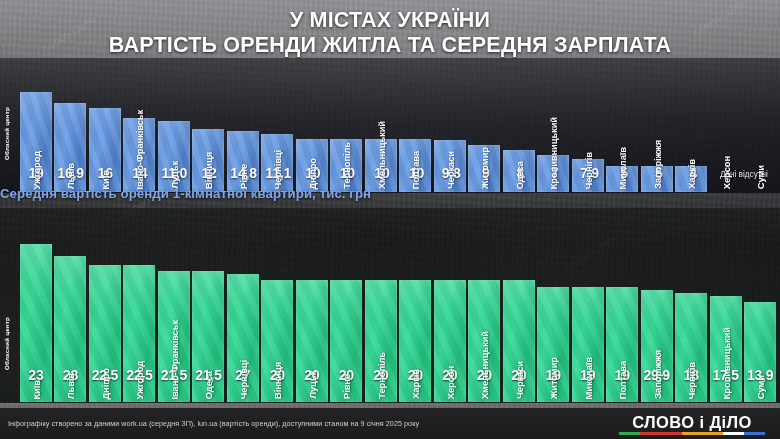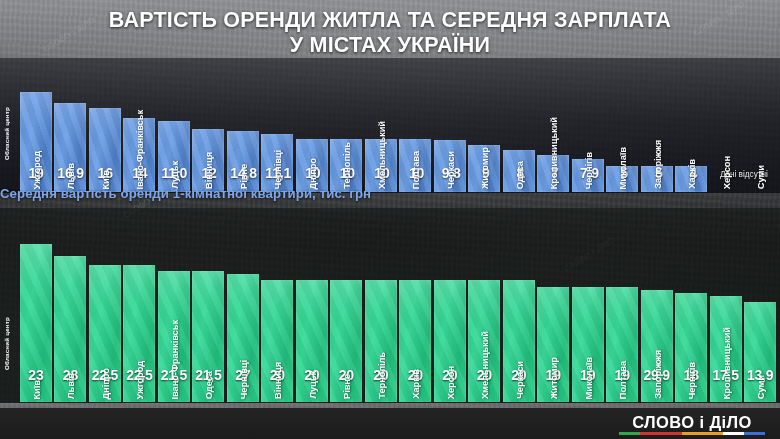--- a/index.html
+++ b/index.html
@@ -246,22 +246,22 @@
   <div class="wm" style="left:40px; top:30px;">СЛОВО І ДІЛО</div>
   <div class="wm" style="left:690px; top:14px;">СЛОВО І ДІЛО</div>
   <div class="wm" style="left:120px; top:196px;">СЛОВО І ДІЛО</div>
   <div class="wm" style="left:560px; top:250px;">СЛОВО І ДІЛО</div>
   <div class="wm" style="left:330px; top:360px;">СЛОВО І ДІЛО</div>
 
   <div class="scrim-top"></div>
   <div class="scrim-bot"></div>
 
   <div class="title">
+    <div>У МІСТАХ УКРАЇНИ</div>
     <div>ВАРТІСТЬ ОРЕНДИ ЖИТЛА ТА СЕРЕДНЯ ЗАРПЛАТА</div>
-    <div>У МІСТАХ УКРАЇНИ</div>
   </div>
 
   <div class="chart" id="chart-rent">
     <div class="axis-label">Обласний центр</div>
     <div class="bars" id="rent-bars">
         <div class="col">
           <div class="bar bar-rent" style="height: 100px;"></div>
           <div class="city">Ужгород</div>
         </div>
         <div class="col">
@@ -487,20 +487,21 @@
       <div class="valcell"><span class="value">19</span></div>
       <div class="valcell"><span class="value">19</span></div>
       <div class="valcell"><span class="value">29,9</span></div>
       <div class="valcell"><span class="value">18</span></div>
       <div class="valcell"><span class="value">17,5</span></div>
       <div class="valcell"><span class="value">13,9</span></div>
     </div>
 
 
   <div class="footer-bar">
+    <div class="footer-note">Інфографіку створено за даними work.ua (середня ЗП), lun.ua (вартість оренди), доступними станом на 9 січня 2025 року</div>
     <div class="logo">
       <div class="logo-text">СЛОВО і ДіЛО</div>
       <div class="logo-strip" id="logo-strip">
           <span style="background: rgb(47, 168, 79);"></span>
           <span style="background: rgb(209, 52, 47);"></span>
           <span style="background: rgb(209, 52, 47);"></span>
           <span style="background: rgb(232, 160, 32);"></span>
           <span style="background: rgb(232, 160, 32);"></span>
           <span style="background: rgb(255, 255, 255);"></span>
           <span style="background: rgb(58, 111, 216);"></span>

